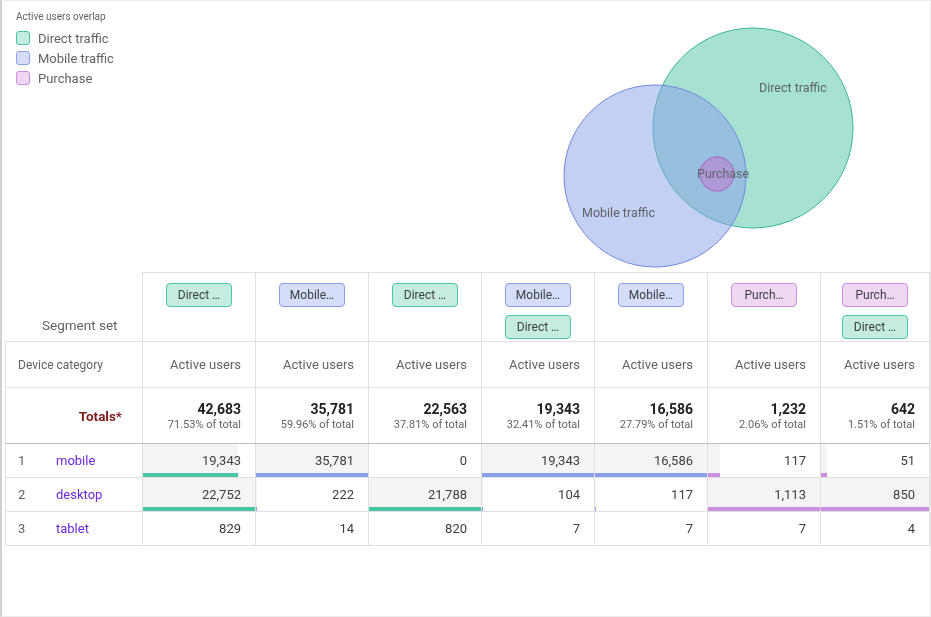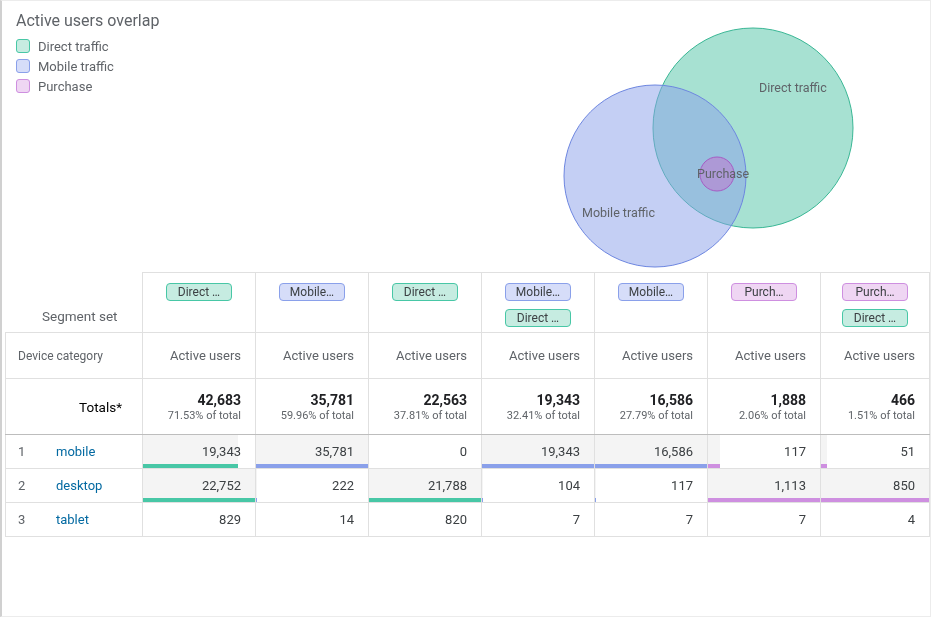--- a/index.html
+++ b/index.html
@@ -1,44 +1,44 @@
 <!DOCTYPE html>
 <html><head>
 <meta charset="utf-8">
 <style>
   * { box-sizing: border-box; }
   html, body { margin:0; padding:0; font-family: "Roboto","Helvetica Neue",Arial,sans-serif; background:#fff; }
   .page { width:931px; height:617px; position:relative; overflow:hidden; border:1px solid #ececec; border-left:2px solid #d0d0d0; color:#5f6368; font-size:13px;}
   .legend { padding:10px 0 0 14px; }
-  .legend-title { font-size:16px; color:#5f6368; margin-bottom:6px; }
+  .legend-title { font-size:10px; color:#5f6368; margin-bottom:6px; }
   .legend-row { display:flex; align-items:center; gap:8px; height:20px; font-size:13px; color:#5f6368;}
   .swatch { width:14px; height:14px; border-radius:3px; }
   .venn-wrap { position:absolute; left:455px; top:20px; width:470px; height:250px; }
   .venn-label { fill:#5f6368; font-size:12.5px; font-family:inherit; }
 
   .table-wrap { position:absolute; left:3px; top:271px; width:924px; }
   table { border-collapse:collapse; width:100%; table-layout:fixed; }
   th, td { border:1px solid #e0e0e0; padding:0; font-weight:400; }
   .chips-row td, .chips-row th { border-top:1px solid #e0e0e0; border-bottom:none; height:60px; vertical-align:top; text-align:center; padding-top:8px;}
   .segset-cell { border:none !important; vertical-align:bottom !important; padding:0 0 8px 12px !important; text-align:left; color:#5f6368; font-size:13.5px;}
   .metric-row th, .metric-row td { height:46px; vertical-align:middle; text-align:right; padding:0 14px 0 0; color:#5f6368; font-size:13px;}
   .metric-row th:first-child { text-align:left; padding-left:12px; font-size:12px;}
   .totals-row th, .totals-row td { height:56px; text-align:right; vertical-align:middle; padding:0 14px 0 13px; border-bottom:1px solid #bdbdbd;}
   .totals-row th:first-child { text-align:right; padding:0 20px 0 0; }
   .tot-val { display:block; color:#202124; font-weight:700; font-size:14px; line-height:18px;}
   .tot-pct { display:block; color:#5f6368; font-size:11px; line-height:14px;}
   .data-row td, .data-row th { height:34px; vertical-align:middle; font-size:13px; color:#3c4043;}
   .data-row th.row-lead { text-align:left; padding-left:12px; }
   .row-idx { display:inline-block; width:20px; color:#5f6368;}
-  .row-cat { display:inline-block; padding-left:18px; color:#0369a1;text-align:right;}
+  .row-cat { display:inline-block; padding-left:18px; color:#6d28d9;text-align:right;}
   .cell { position:relative; text-align:right; padding:0 14px 0 0;}
   .bar { position:absolute; left:0; bottom:0; height:4px; }
   .barfill { position:absolute; left:0; top:0; bottom:0; background:#ccc; opacity:.22;}
 
-  .chip { display:inline-flex; align-items:center; justify-content:center; height:18px; min-width:66px; padding:0 10px; border-radius:4px; font-size:12px; color:#3c4043; border:1px solid transparent; margin:2px 0; overflow:hidden; white-space:nowrap; text-overflow:ellipsis; max-width:72px;}
+  .chip { display:inline-flex; align-items:center; justify-content:center; height:24px; min-width:66px; padding:0 10px; border-radius:4px; font-size:12px; color:#3c4043; border:1px solid transparent; margin:2px 0; overflow:hidden; white-space:nowrap; text-overflow:ellipsis; max-width:72px;}
   .page ::-webkit-scrollbar{height:10px;}
 </style>
 </head>
 <body>
 <div class="page">
 
 <div class="legend">
   <div class="legend-title">Active users overlap</div>
   <div id="legend-rows">
         <div class="legend-row">
@@ -126,21 +126,21 @@
       <th>Device category</th>
     <td>Active users</td>
             <td>Active users</td>
             <td>Active users</td>
             <td>Active users</td>
             <td>Active users</td>
             <td>Active users</td>
             <td>Active users</td>
           </tr>
     <tr class="totals-row" id="totals-row">
-      <th><span style="font-weight:400;color:#000000;font-size:13.5px">Totals*</span></th>
+      <th><span style="font-weight:700;color:#7f1d1d;font-size:13.5px">Totals*</span></th>
     <td>
               <span class="tot-val">42,683</span>
               <span class="tot-pct">71.53% of total</span>
             </td>
             <td>
               <span class="tot-val">35,781</span>
               <span class="tot-pct">59.96% of total</span>
             </td>
             <td>
               <span class="tot-val">22,563</span>
@@ -148,25 +148,25 @@
             </td>
             <td>
               <span class="tot-val">19,343</span>
               <span class="tot-pct">32.41% of total</span>
             </td>
             <td>
               <span class="tot-val">16,586</span>
               <span class="tot-pct">27.79% of total</span>
             </td>
             <td>
-              <span class="tot-val">1,888</span>
+              <span class="tot-val">1,232</span>
               <span class="tot-pct">2.06% of total</span>
             </td>
             <td>
-              <span class="tot-val">466</span>
+              <span class="tot-val">642</span>
               <span class="tot-pct">1.51% of total</span>
             </td>
           </tr>
     </tbody>
         <tbody id="data-body">
           <tr class="data-row">
             <th class="row-lead"><span class="row-idx">1</span><span class="row-cat">mobile</span></th>
             <td class="cell"><div class="barfill" style="width: 85.0167%;"></div><div class="bar" style="width: 85.0167%; background: rgb(72, 199, 166);"></div><span style="position: relative;">19,343</span></td>
             <td class="cell"><div class="barfill" style="width: 100%;"></div><div class="bar" style="width: 100%; background: rgb(138, 160, 234);"></div><span style="position: relative;">35,781</span></td>
             <td class="cell"><div class="barfill" style="width: 0%;"></div><div class="bar" style="width: 0%; background: rgb(72, 199, 166);"></div><span style="position: relative;">0</span></td>

